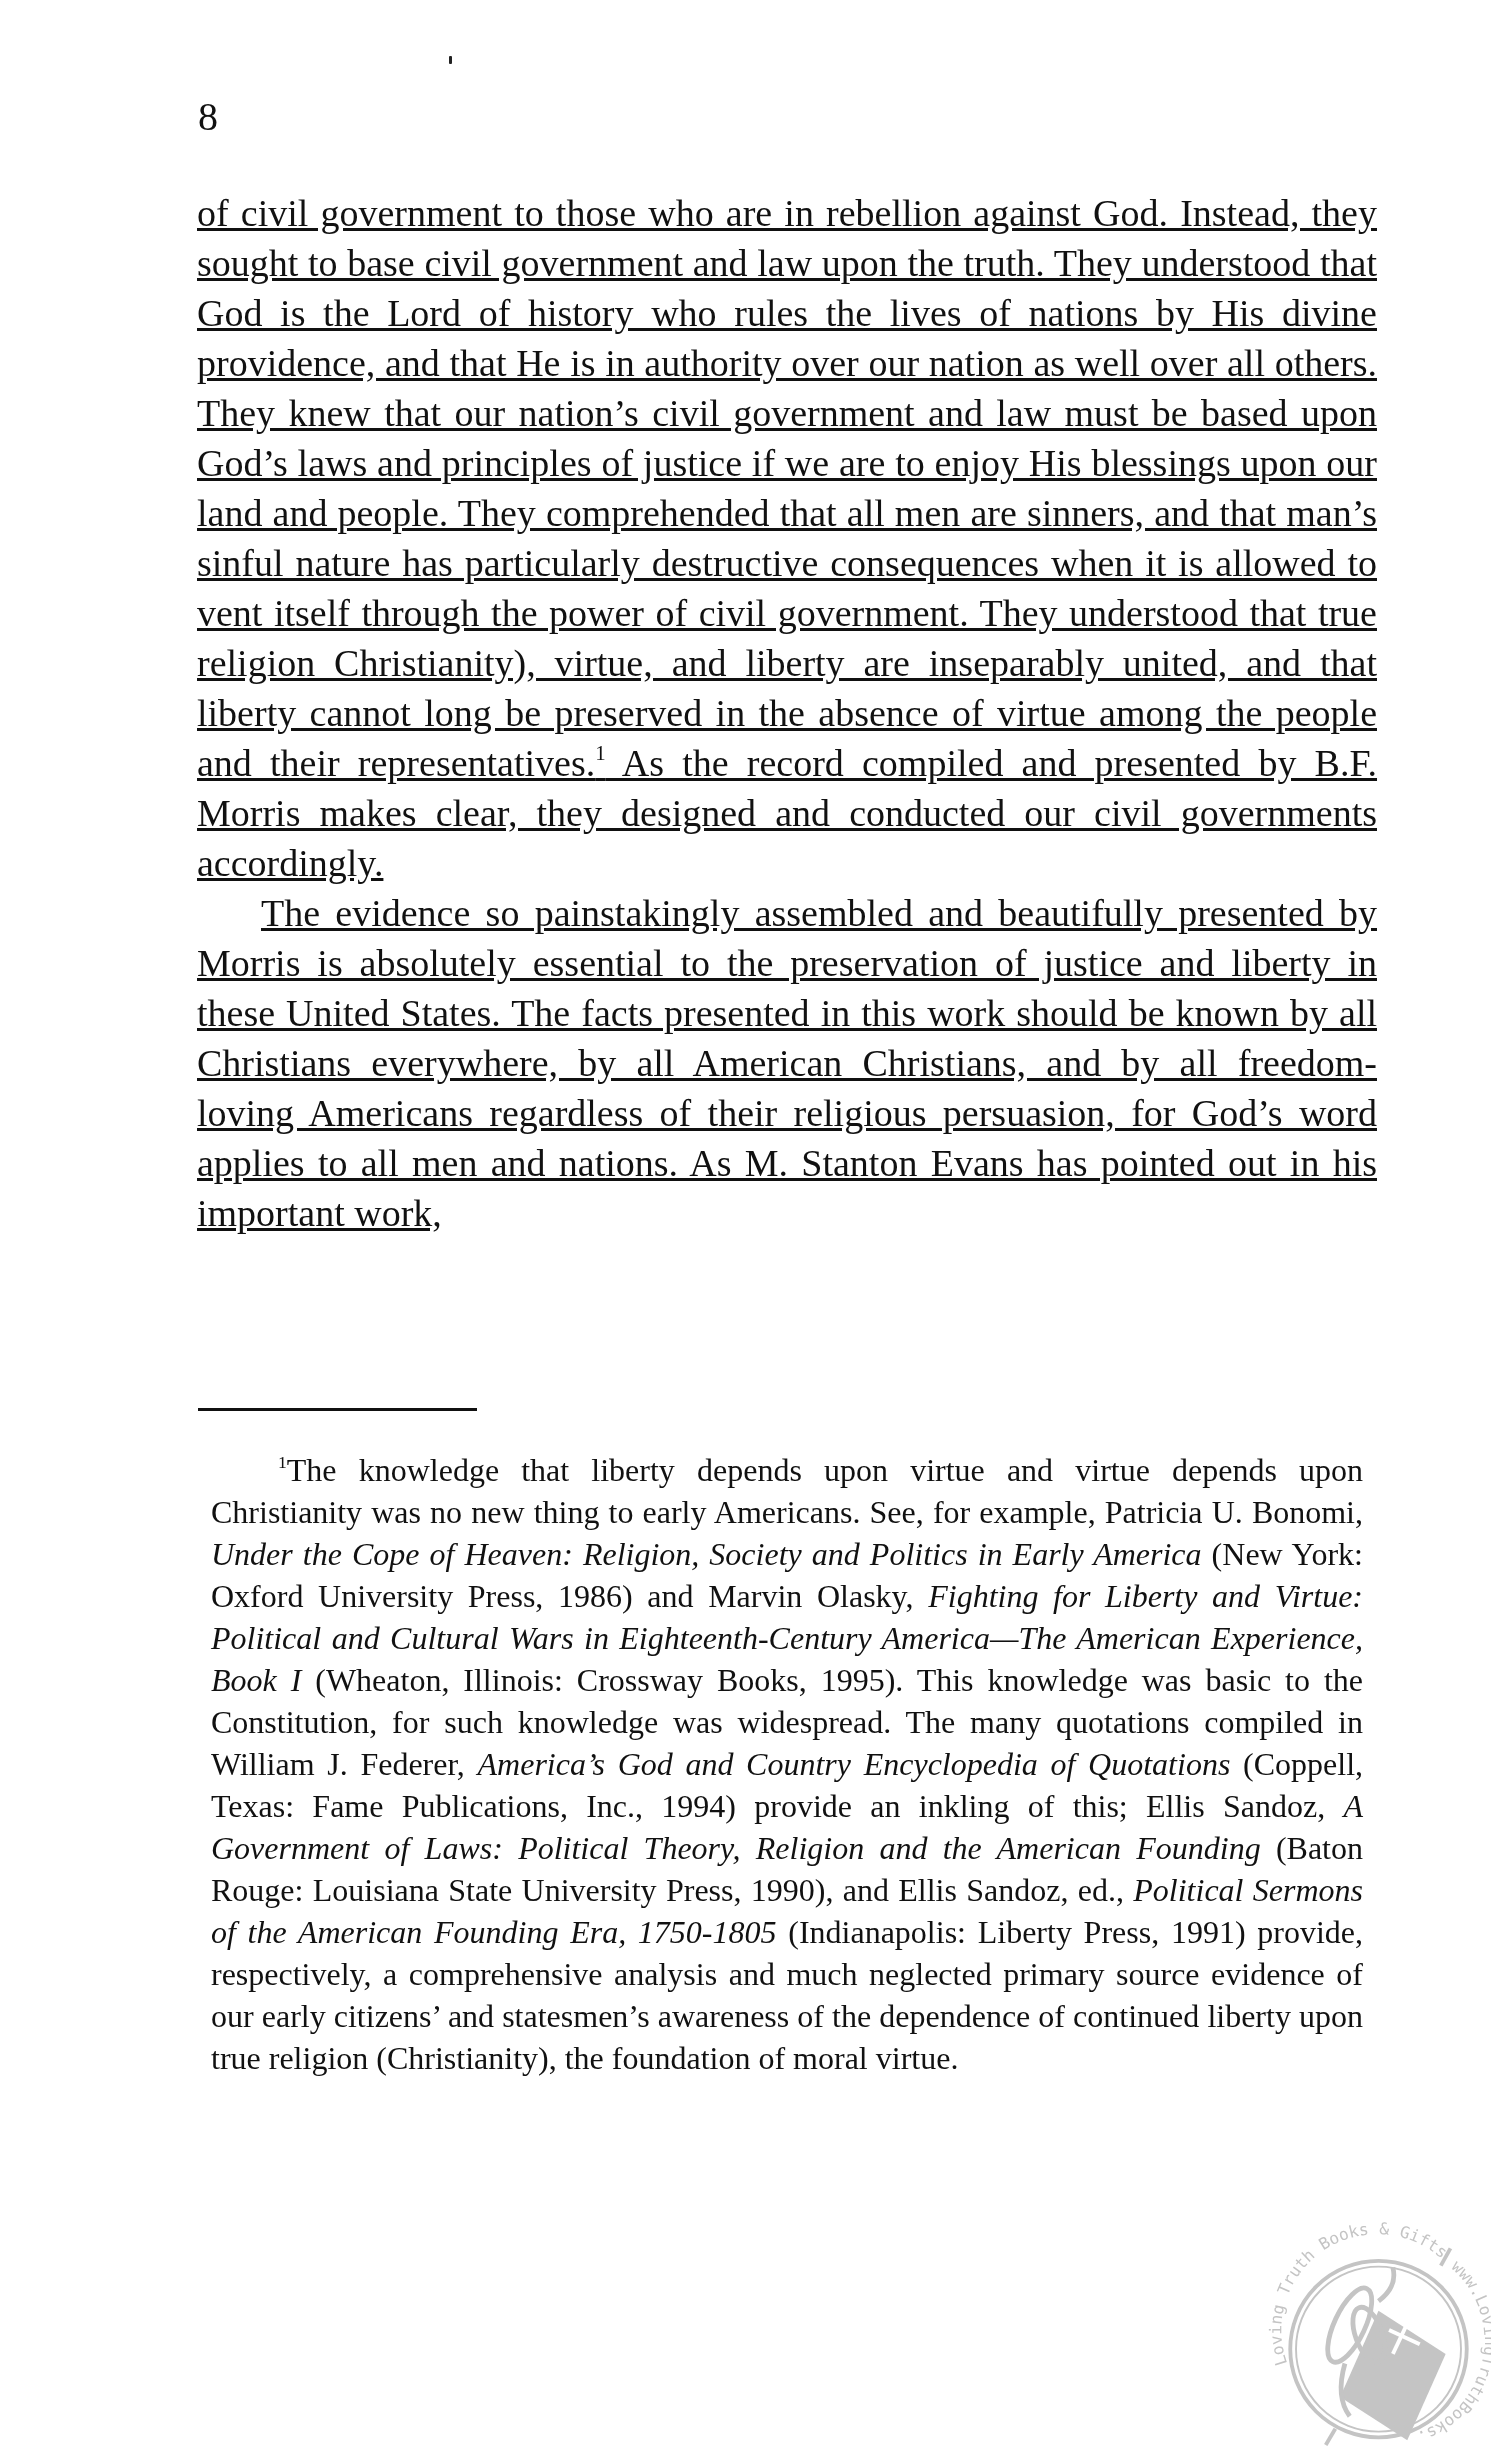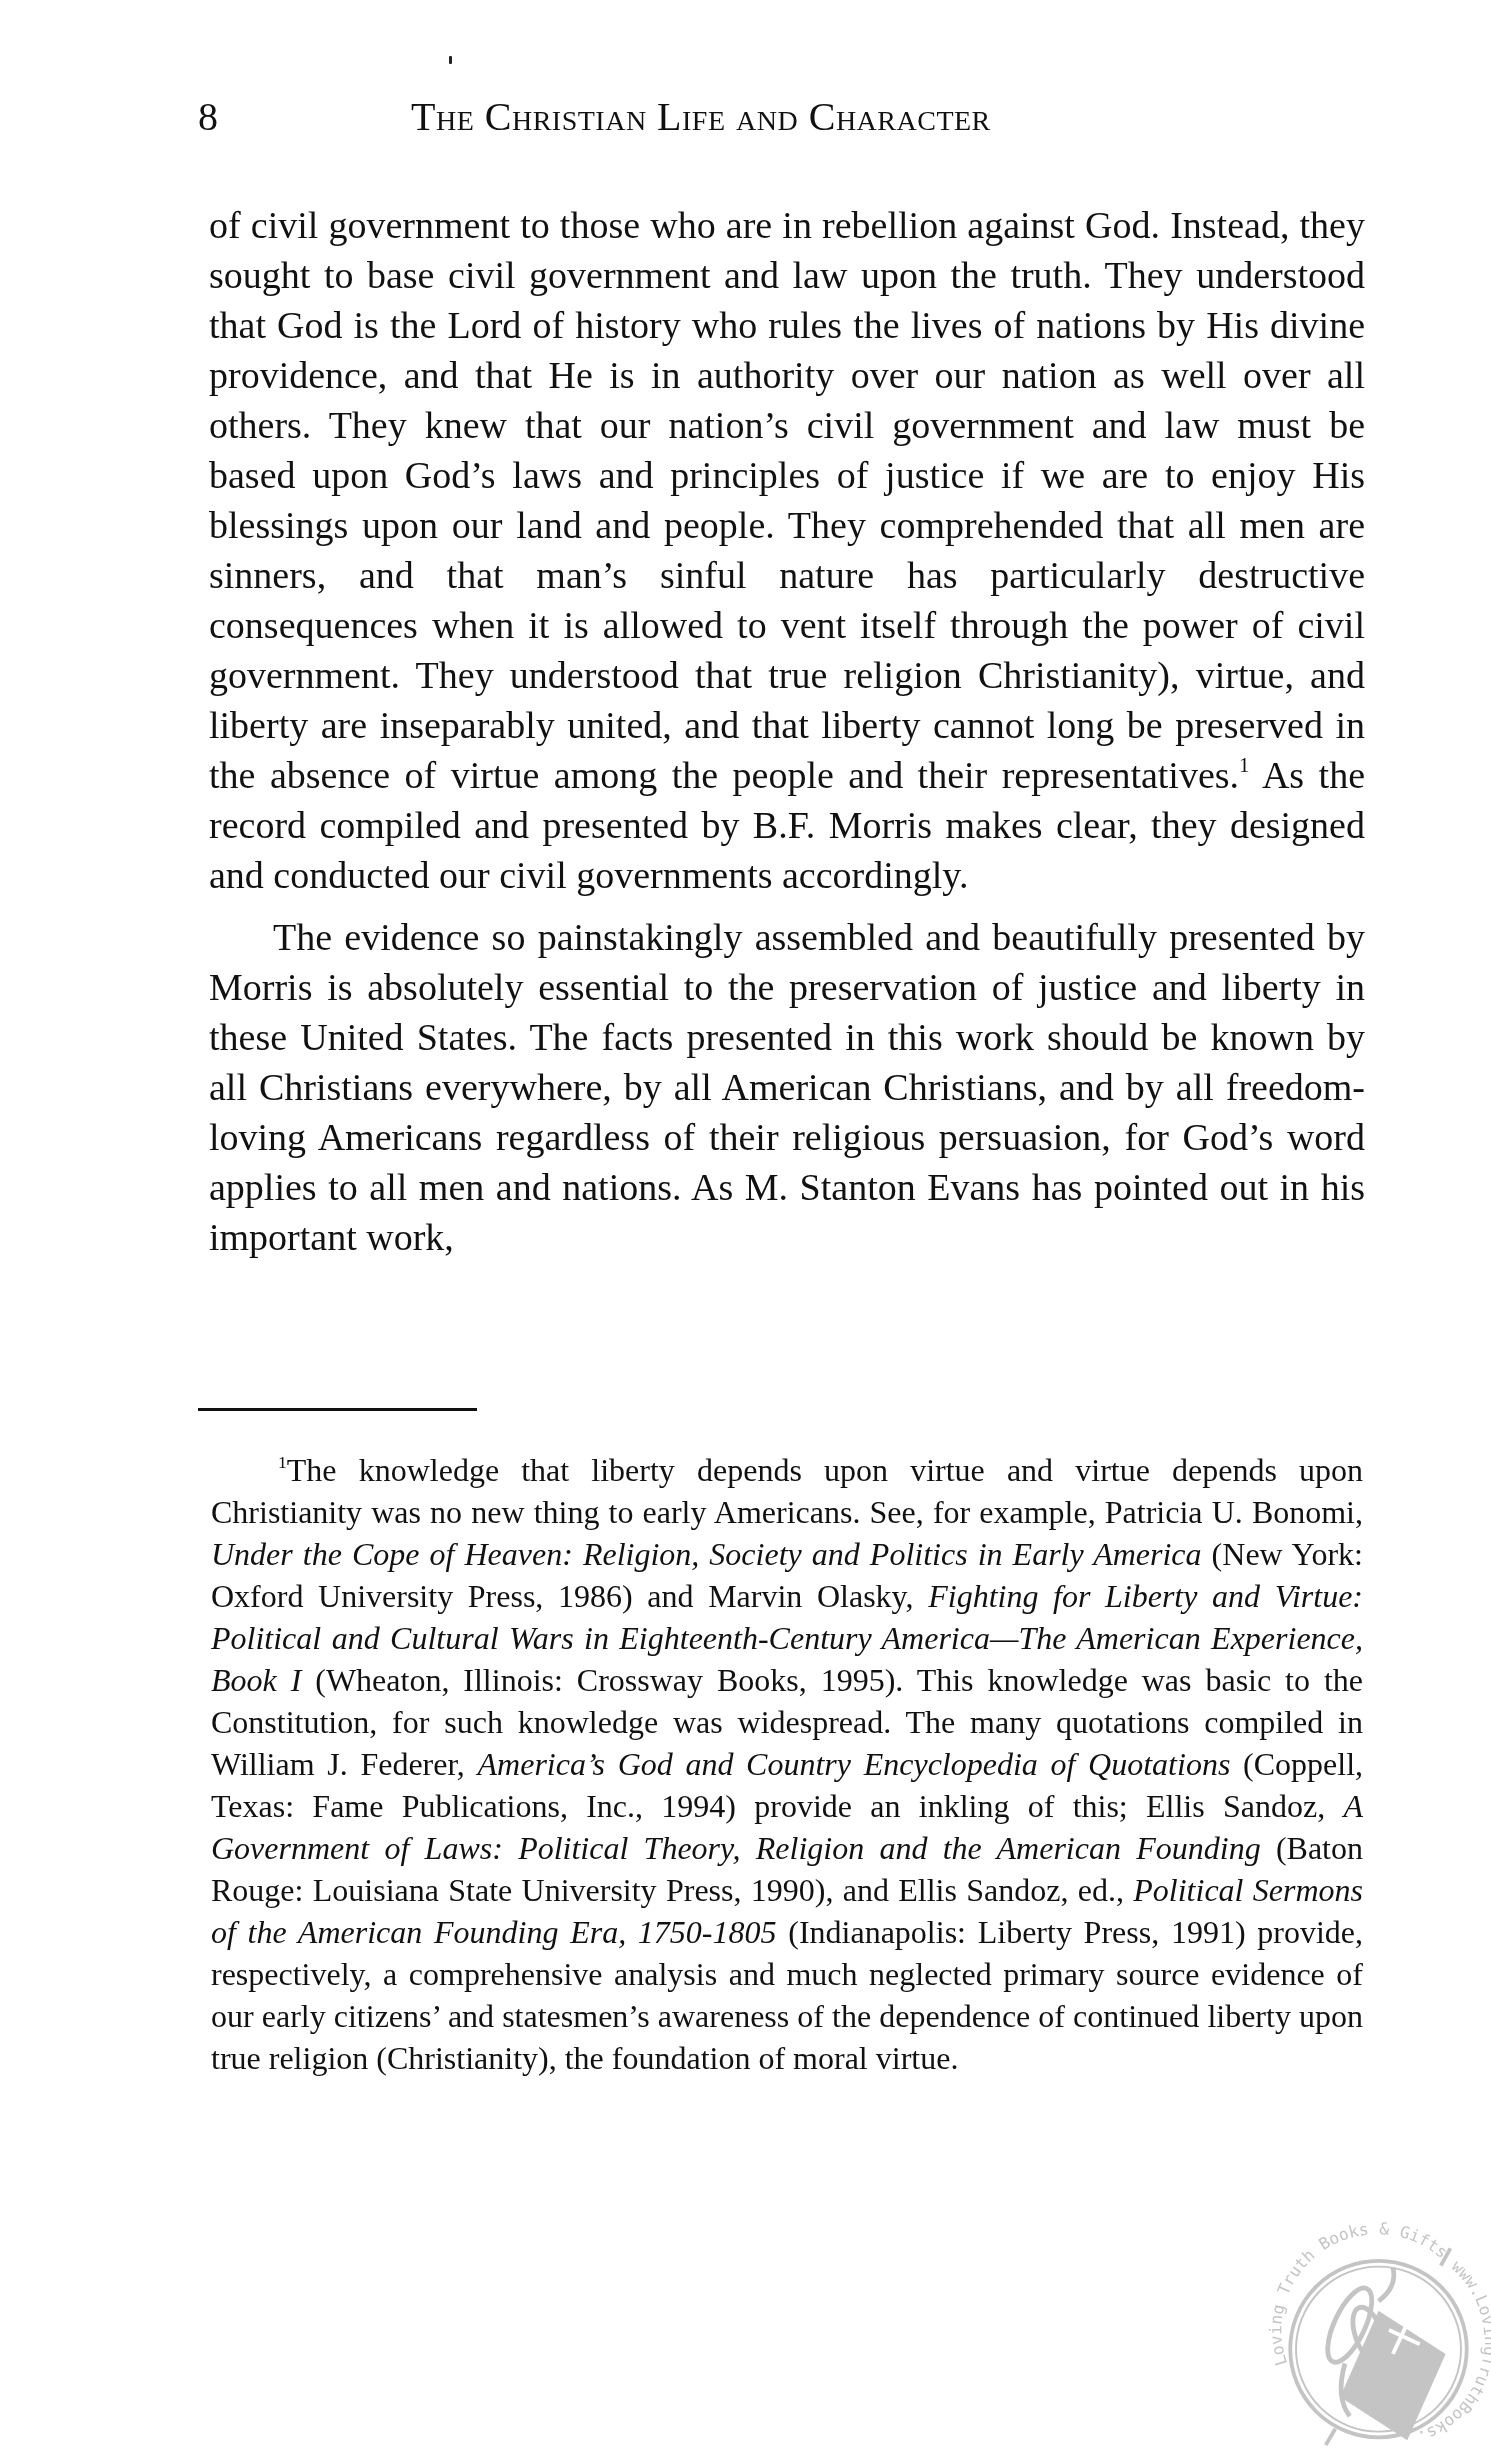--- a/index.html
+++ b/index.html
@@ -3,39 +3,38 @@
   <meta charset="utf-8">
   <style>
     html, body { margin: 0; padding: 0; background: #ffffff; }
     body { width: 1492px; height: 2459px; position: relative; overflow: hidden; color: #111111; }
     .page { position: absolute; left: 0; top: 0; width: 1492px; height: 2459px; }
     .stray-mark { position: absolute; left: 449px; top: 56px; width: 2.9px; height: 7.7px; background: #222; border-radius: 1px; }
     .running-head { position: absolute; top: 88px; left: 0; width: 1492px; height: 58px; font-family: "Liberation Serif", "DejaVu Serif", serif; }
     .page-number { position: absolute; left: 198px; top: 0; font-size: 40px; line-height: 58px; }
     .running-title { position: absolute; left: 411px; top: 0; font-size: 40px; line-height: 58px; font-variant: small-caps; letter-spacing: 0.5px; }
     .body-text { position: absolute; left: 197px; top: 188px; width: 1180px; font-family: "Liberation Serif", "DejaVu Serif", serif; font-size: 38px; line-height: 50px; text-align: justify; }
-    .body-text p { margin: 12px; }
+    .body-text p { margin: 0; text-decoration: underline; }
     .body-text p.indent { text-indent: 64px; }
     sup { font-size: 0.55em; line-height: 0; vertical-align: 0.75em; }
     .footnote-rule { position: absolute; left: 198px; top: 1408px; width: 279px; height: 2.9px; background: #111; }
     .footnote { position: absolute; left: 197px; top: 1435px; width: 1180px; font-family: "Liberation Serif", "DejaVu Serif", serif; font-size: 32px; line-height: 42px; text-align: justify; text-indent: 67px; }
     .footnote p { margin: 14px; }
     .footnote i { font-style: italic; }
     .stamp { position: absolute; left: 1249px; top: 2210px; width: 259px; height: 259px; }
   </style>
 </head>
 <body>
 
 <div class="page">
 
   <div class="stray-mark"></div>
 
   <div class="running-head">
     <span class="page-number">8</span>
-    <span class="running-title">The Christian Life and Character</span>
   </div>
 
   <div class="body-text" id="body-text">
       <p><span>of civil government to those who are in rebellion against God. Instead, they sought to base civil government and law upon the truth. They understood that God is the Lord of history who rules the lives of nations by His divine providence, and that He is in authority over our nation as well over all others. They knew that our nation’s civil government and law must be based upon God’s laws and principles of justice if we are to enjoy His blessings upon our land and people. They comprehended that all men are sinners, and that man’s sinful nature has particularly destructive consequences when it is allowed to vent itself through the power of civil government. They understood that true religion Christianity), virtue, and liberty are inseparably united, and that liberty cannot long be preserved in the absence of virtue among the people and their representatives.</span><sup>1</sup><span> As the record compiled and presented by B.F. Morris makes clear, they designed and conducted our civil governments accordingly.</span></p>
       <p class="indent"><span>The evidence so painstakingly assembled and beautifully presented by Morris is absolutely essential to the preservation of justice and liberty in these United States. The facts presented in this work should be known by all Christians everywhere, by all American Christians, and by all freedom-loving Americans regardless of their religious persuasion, for God’s word applies to all men and nations. As M. Stanton Evans has pointed out in his important work,</span></p>
     </div>
 
   <div class="footnote-rule"></div>
 
   <div class="footnote" id="footnotes">

